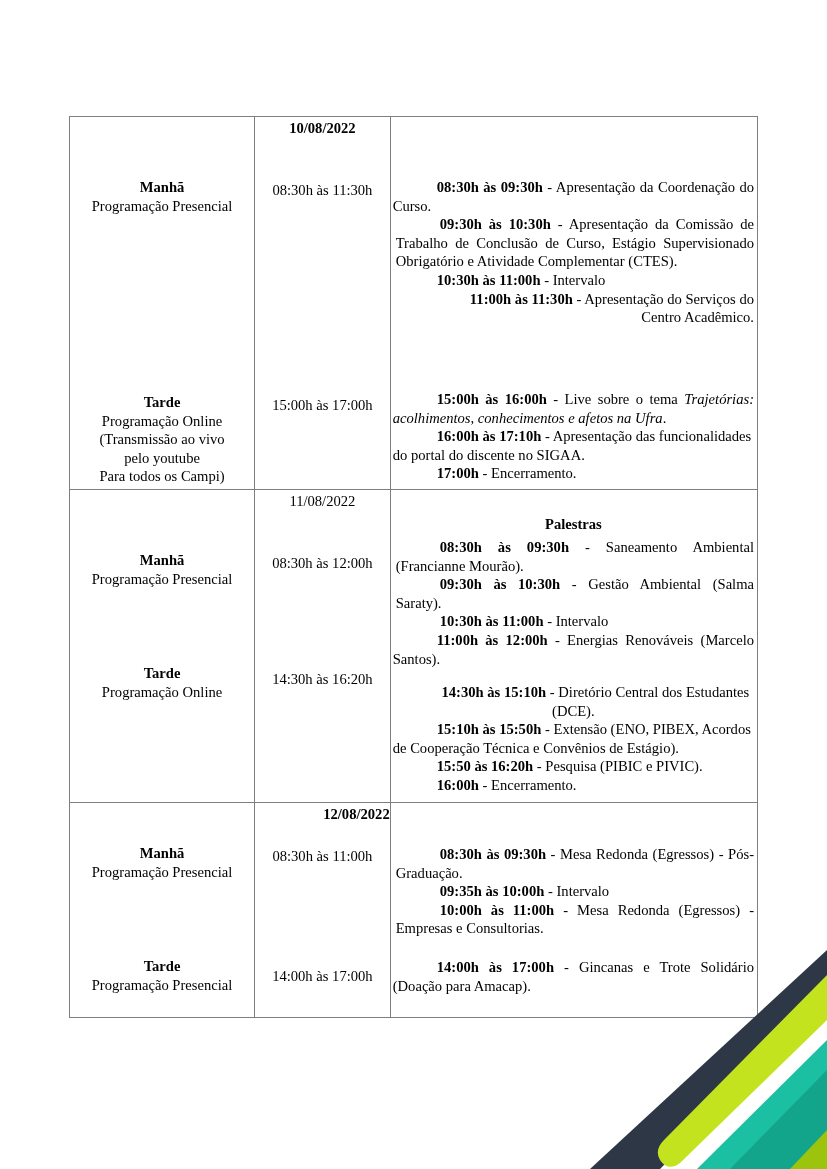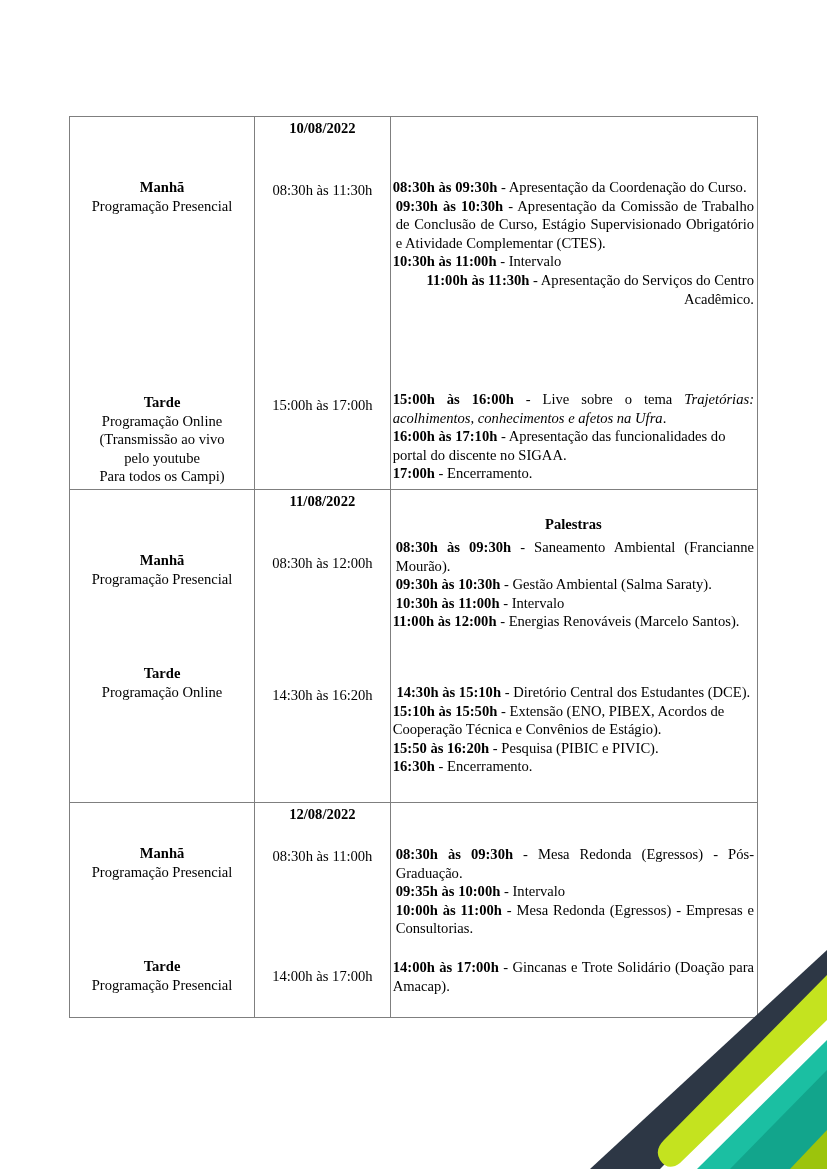--- a/index.html
+++ b/index.html
@@ -5,21 +5,21 @@
   html, body { margin:0; padding:0; }
   body { width:827px; height:1169px; background:#ffffff; position:relative; overflow:hidden;
          font-family:"Liberation Serif", serif; color:#000; }
   .sched { position:absolute; left:69px; top:116px; width:689px; border-collapse:collapse; font-size:14.6px; line-height:18.6px; }
   .sched td { border:1px solid #7f7f7f; vertical-align:top; padding:0; }
   .c1 { width:186px; text-align:center; }
   .c2 { width:136px; text-align:center; }
   .c3 { width:365px; padding:0 3px 0 2px !important; text-align:justify; }
   .block { position:relative; }
   .abs { position:absolute; left:0; right:0; }
-  b { font-weight:bold; }
+  b { font-weight:bold;margin-left:44px; }
   i { font-style:italic; }
   .line { display:block; }
   .deco { position:absolute; left:0; top:0; width:827px; height:1169px; pointer-events:none; }
 </style>
 </head>
 <body>
 
 <table class="sched">
 
   <tbody>
@@ -71,60 +71,60 @@
           <span class="line">Programação Presencial</span>
         </div>
         <div class="abs" style="top:174px;">
           <span class="line" style="font-weight:bold;">Tarde</span>
           <span class="line">Programação Online</span>
         </div>
       </div>
     </td>
     <td class="c2">
       <div class="block" style="height:312px;">
-        <div class="abs" style="top:2px;font-weight:bold;">11/08/2022</div>
+        <div class="abs" style="top:2px;font-weight:normal;">11/08/2022</div>
         <div class="abs" style="top:64px;">08:30h às 12:00h</div>
-        <div class="abs" style="top:196px;">14:30h às 16:20h</div>
+        <div class="abs" style="top:180px;">14:30h às 16:20h</div>
       </div>
     </td>
     <td class="c3">
       <div class="block" style="height:312px;">
         <div class="abs" style="top:2px;text-align:center;font-weight:bold;margin-top:23px;">Palestras</div>
         <div class="abs" style="top:48px;">
           <div style="padding-left:3px;"><b>08:30h às 09:30h</b><span> - Saneamento Ambiental (Francianne Mourão).</span></div>
           <div style="padding-left:3px;"><b>09:30h às 10:30h</b><span> - Gestão Ambiental (Salma Saraty).</span></div>
           <div style="padding-left:3px;"><b>10:30h às 11:00h</b><span> - Intervalo</span></div>
           <div><b>11:00h às 12:00h</b><span> - Energias Renováveis (Marcelo Santos).</span></div>
         </div>
         <div class="abs" style="top:193px;">
           <div style="text-align:center;"><b>14:30h às 15:10h</b><span> - Diretório Central dos Estudantes (DCE).</span></div>
           <div style="text-align:left;"><b>15:10h às 15:50h</b><span> - Extensão (ENO, PIBEX, Acordos de Cooperação Técnica e Convênios de Estágio).</span></div>
           <div><b>15:50 às 16:20h</b><span> - Pesquisa (PIBIC e PIVIC).</span></div>
-          <div><b>16:30h</b><span> - Encerramento.</span></div>
+          <div><b>16:00h</b><span> - Encerramento.</span></div>
         </div>
       </div>
     </td>
   </tr>
 
   <tr>
     <td class="c1">
       <div class="block" style="height:214px;">
         <div class="abs" style="top:41px;">
           <span class="line" style="font-weight:bold;">Manhã</span>
           <span class="line">Programação Presencial</span>
         </div>
         <div class="abs" style="top:154px;">
           <span class="line" style="font-weight:bold;">Tarde</span>
           <span class="line">Programação Presencial</span>
         </div>
       </div>
     </td>
     <td class="c2">
       <div class="block" style="height:214px;">
-        <div class="abs" style="top:2px;font-weight:bold;">12/08/2022</div>
+        <div class="abs" style="top:2px;font-weight:bold;text-align:right;">12/08/2022</div>
         <div class="abs" style="top:44px;">08:30h às 11:00h</div>
         <div class="abs" style="top:164px;">14:00h às 17:00h</div>
       </div>
     </td>
     <td class="c3">
       <div class="block" style="height:214px;">
         <div class="abs" style="top:42px;">
           <div style="padding-left:3px;"><b>08:30h às 09:30h</b><span> - Mesa Redonda (Egressos) - Pós-Graduação.</span></div>
           <div style="padding-left:3px;"><b>09:35h às 10:00h</b><span> - Intervalo</span></div>
           <div style="padding-left:3px;font-family:Liberation Serif, serif;"><b>10:00h às 11:00h</b><span> - Mesa Redonda (Egressos) - Empresas e Consultorias.</span></div>

